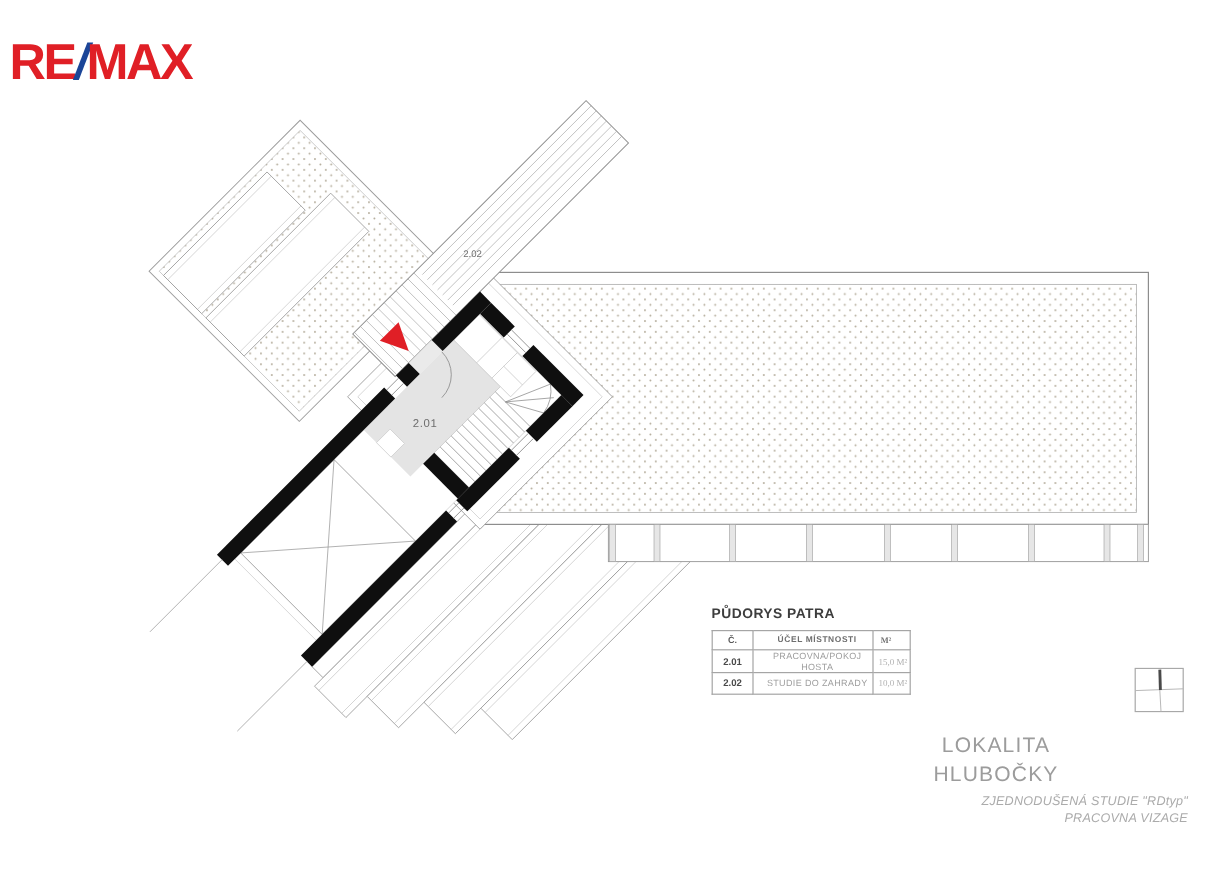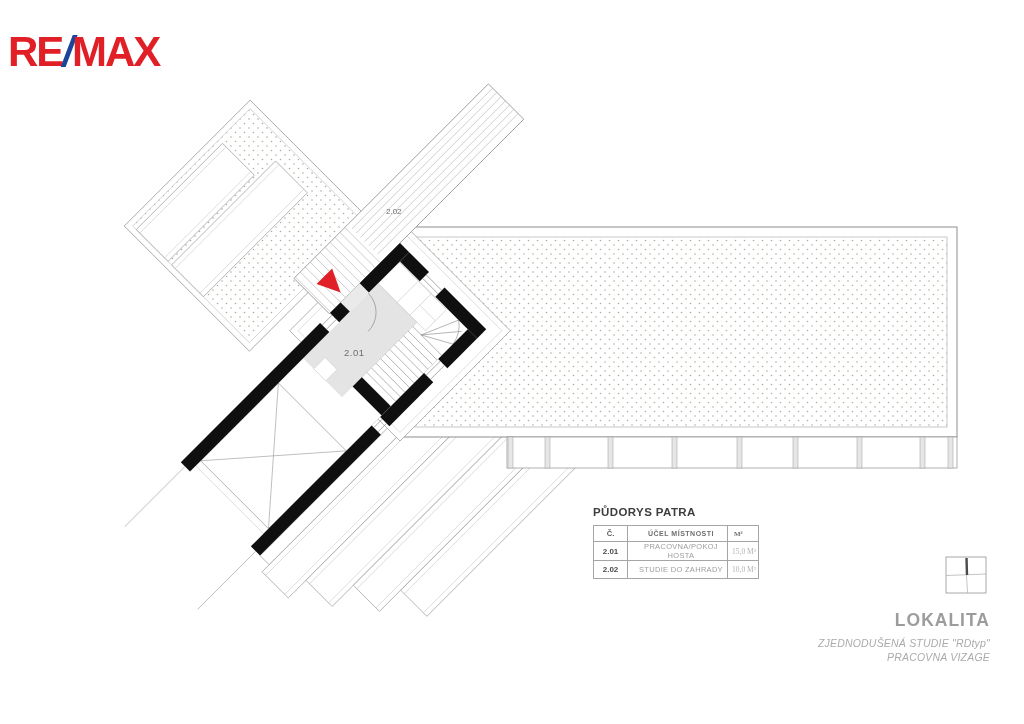--- a/index.html
+++ b/index.html
@@ -27,21 +27,21 @@
   td.c-name { width:100px; font-size:7.5px; color:#9d9d9d; padding-left:7px; letter-spacing:.3px;text-align:center; }
   td.c-area { width:31px;  font-size:7.5px; color:#b2b2b2; padding-left:4px;font-family:Liberation Serif, serif; }
   tr.hdr td.c-no   { font-size:7.5px; color:#5a5a5a; }
   tr.hdr td.c-name { font-size:7px; font-weight:bold; color:#6e6e6e; letter-spacing:.5px; }
   tr.hdr td.c-area { font-size:7px; font-weight:bold; color:#6e6e6e; padding-left:6px; }
   tr.hdr td { height:16px; }
 
   
   .titleblock { position:absolute; right:34px; top:556px; text-align:right; width:320px; }
   .tb-icon { display:inline-block; margin-right:3px; margin-bottom:10px; }
-  .tb-loc { font-size:17.5px; font-weight:bold; color:#9c9c9c; letter-spacing:1px; line-height:24px; }
+  .tb-loc { font-size:17.5px; font-weight:normal; color:#9c9c9c; letter-spacing:1px; line-height:24px;text-align:center; }
   .tb-note { font-size:10.5px; font-style:italic; color:#ababab; line-height:13.5px; letter-spacing:.2px; }
   .tb-notes { margin-top:5px; }
 </style>
 </head>
 <body>
 
 <div class="page">
 
   <div class="logo">
     <span class="red">RE</span><span class="blue">/</span><span class="red">MAX</span>
@@ -247,19 +247,20 @@
   <div class="titleblock">
     <span class="tb-icon">
       <svg width="42" height="38" viewBox="0 0 42 38">
         <rect x="1" y="1" width="40" height="36" fill="#ffffff" stroke="#a8a8a8" stroke-width="1"></rect>
         <line x1="1" y1="19.5" x2="41" y2="18" stroke="#b5b5b5" stroke-width="0.8"></line>
         <line x1="21.5" y1="19" x2="22.5" y2="37" stroke="#b5b5b5" stroke-width="0.8"></line>
         <line x1="21.5" y1="2" x2="22" y2="19" stroke="#4a4a4a" stroke-width="2.4"></line>
       </svg>
     </span>
     <div class="tb-loc">LOKALITA</div>
+    <div class="tb-loc">HLUBOČKY</div>
     <div class="tb-notes">
       <div class="tb-note">ZJEDNODUŠENÁ STUDIE "RDtyp"</div>
       <div class="tb-note">PRACOVNA VIZAGE</div>
     </div>
   </div>
 
 </div>
 
 </body></html>

